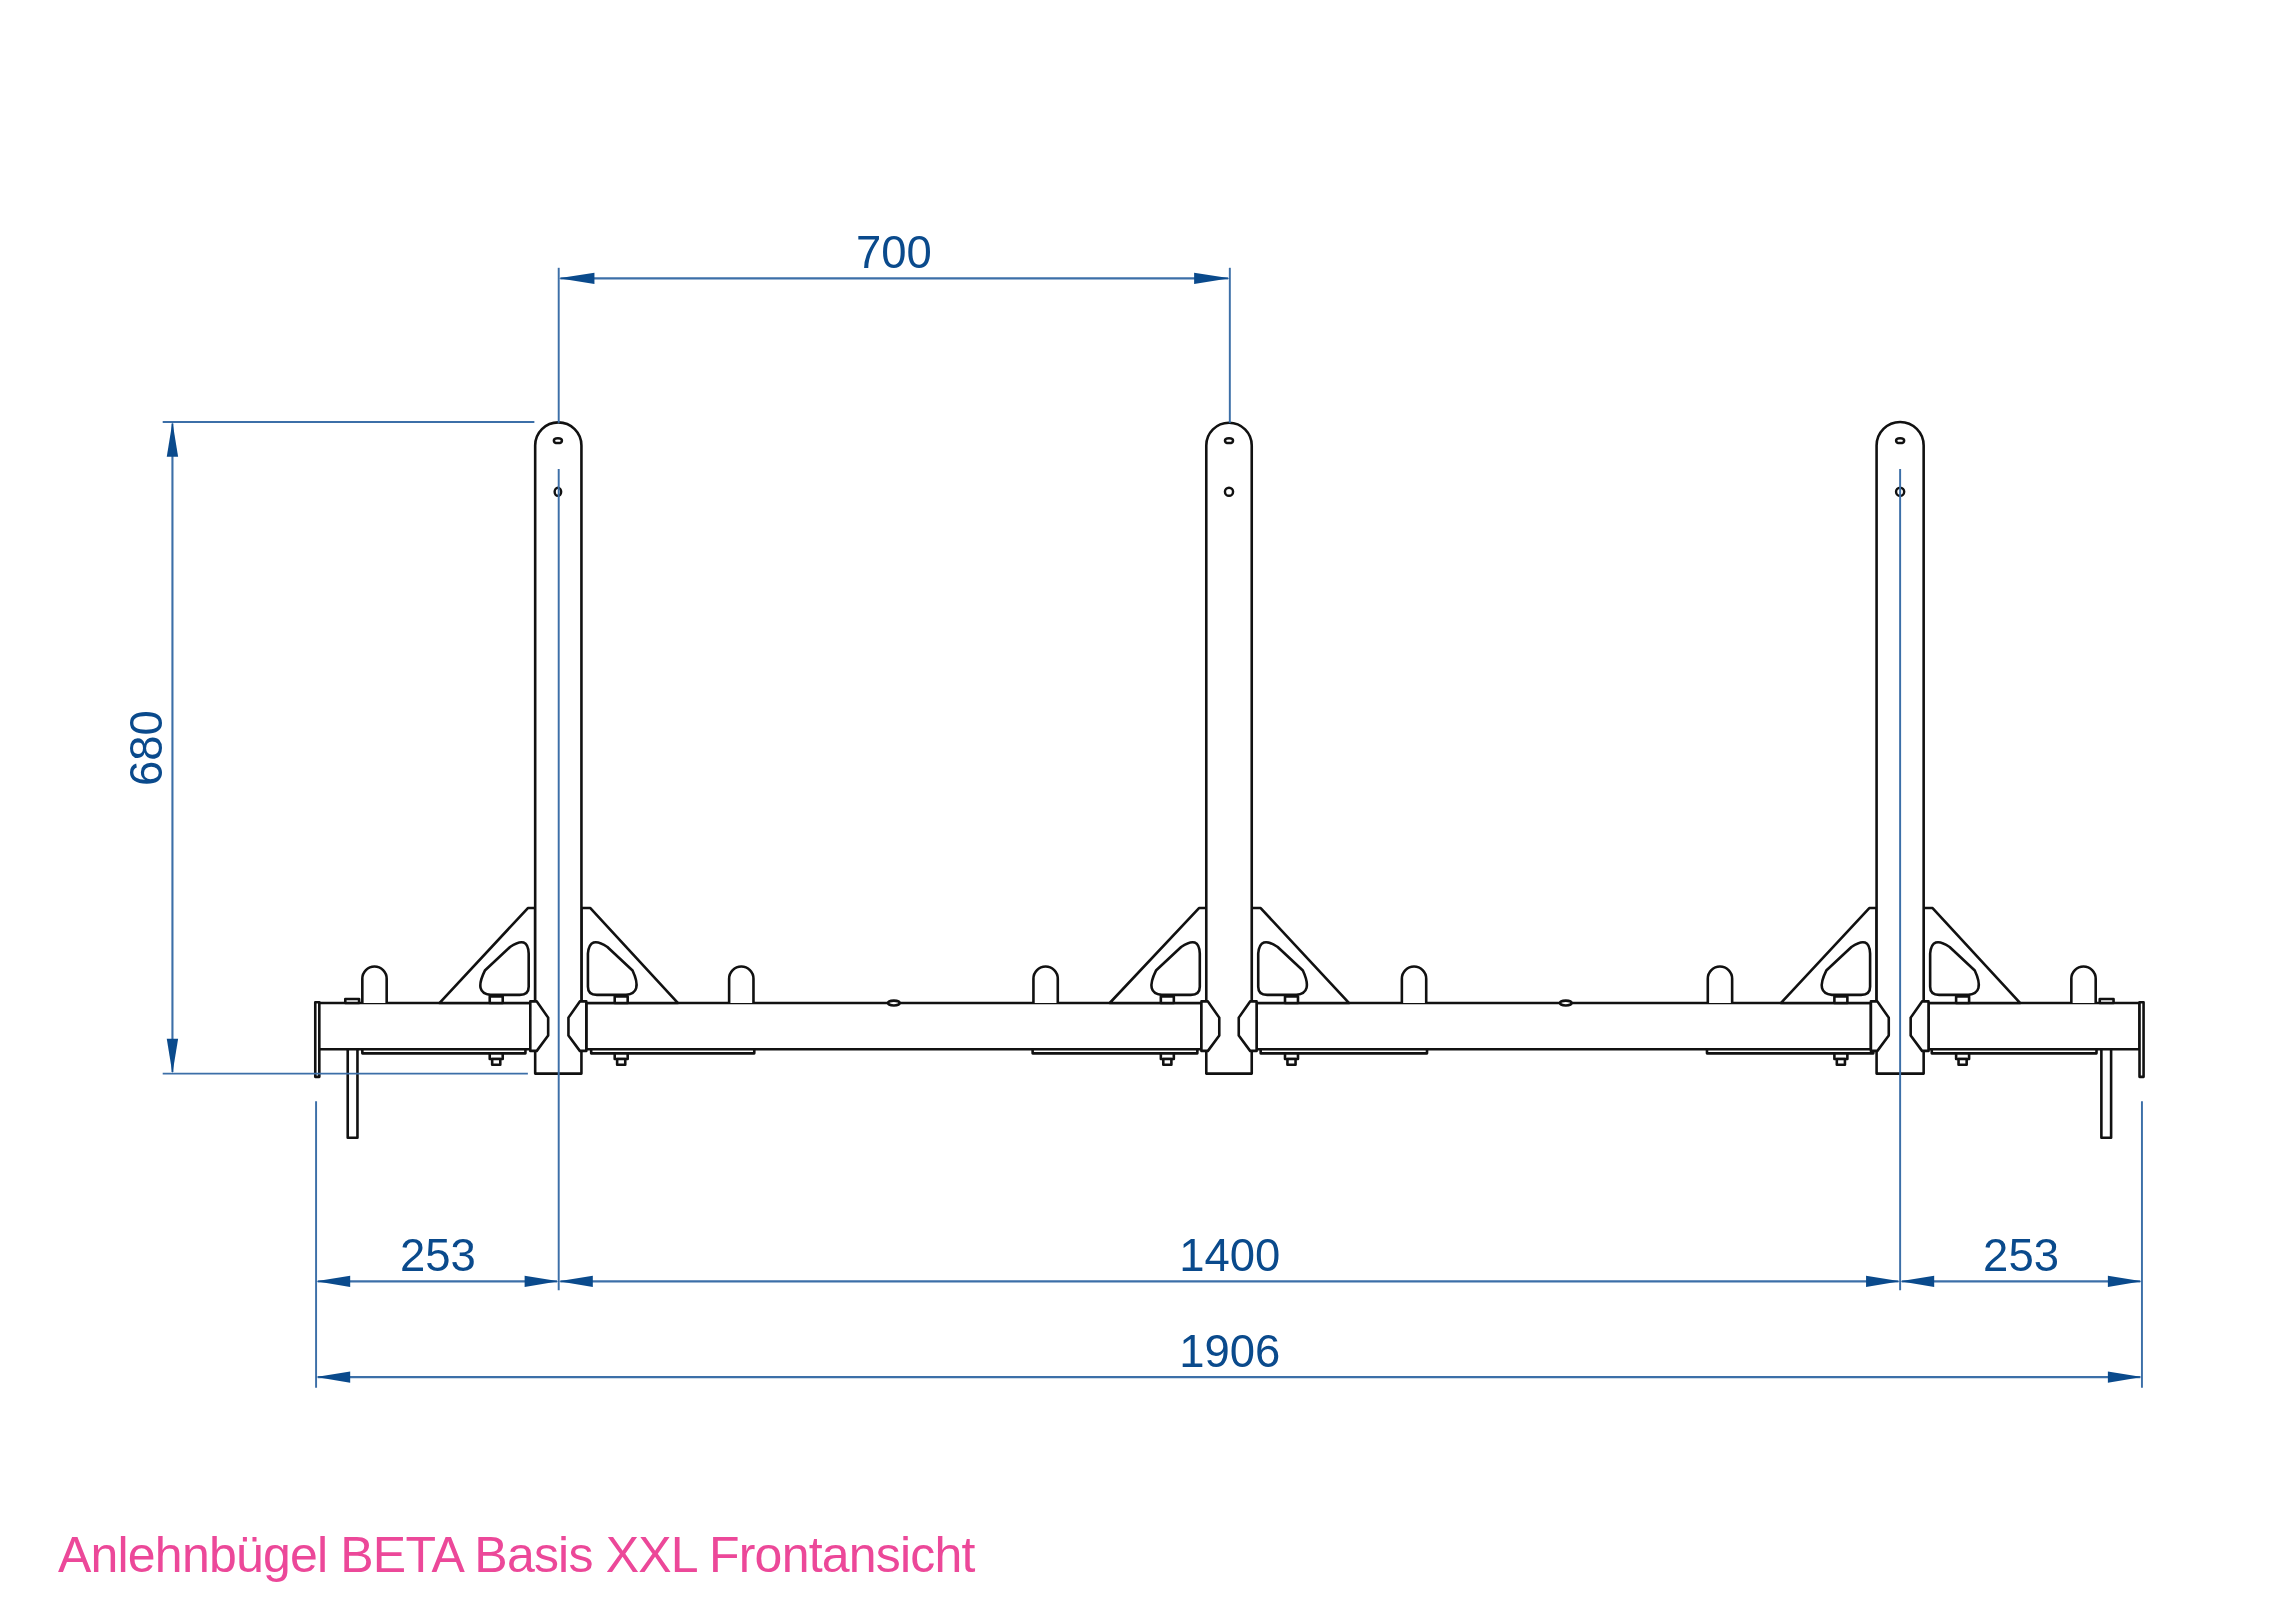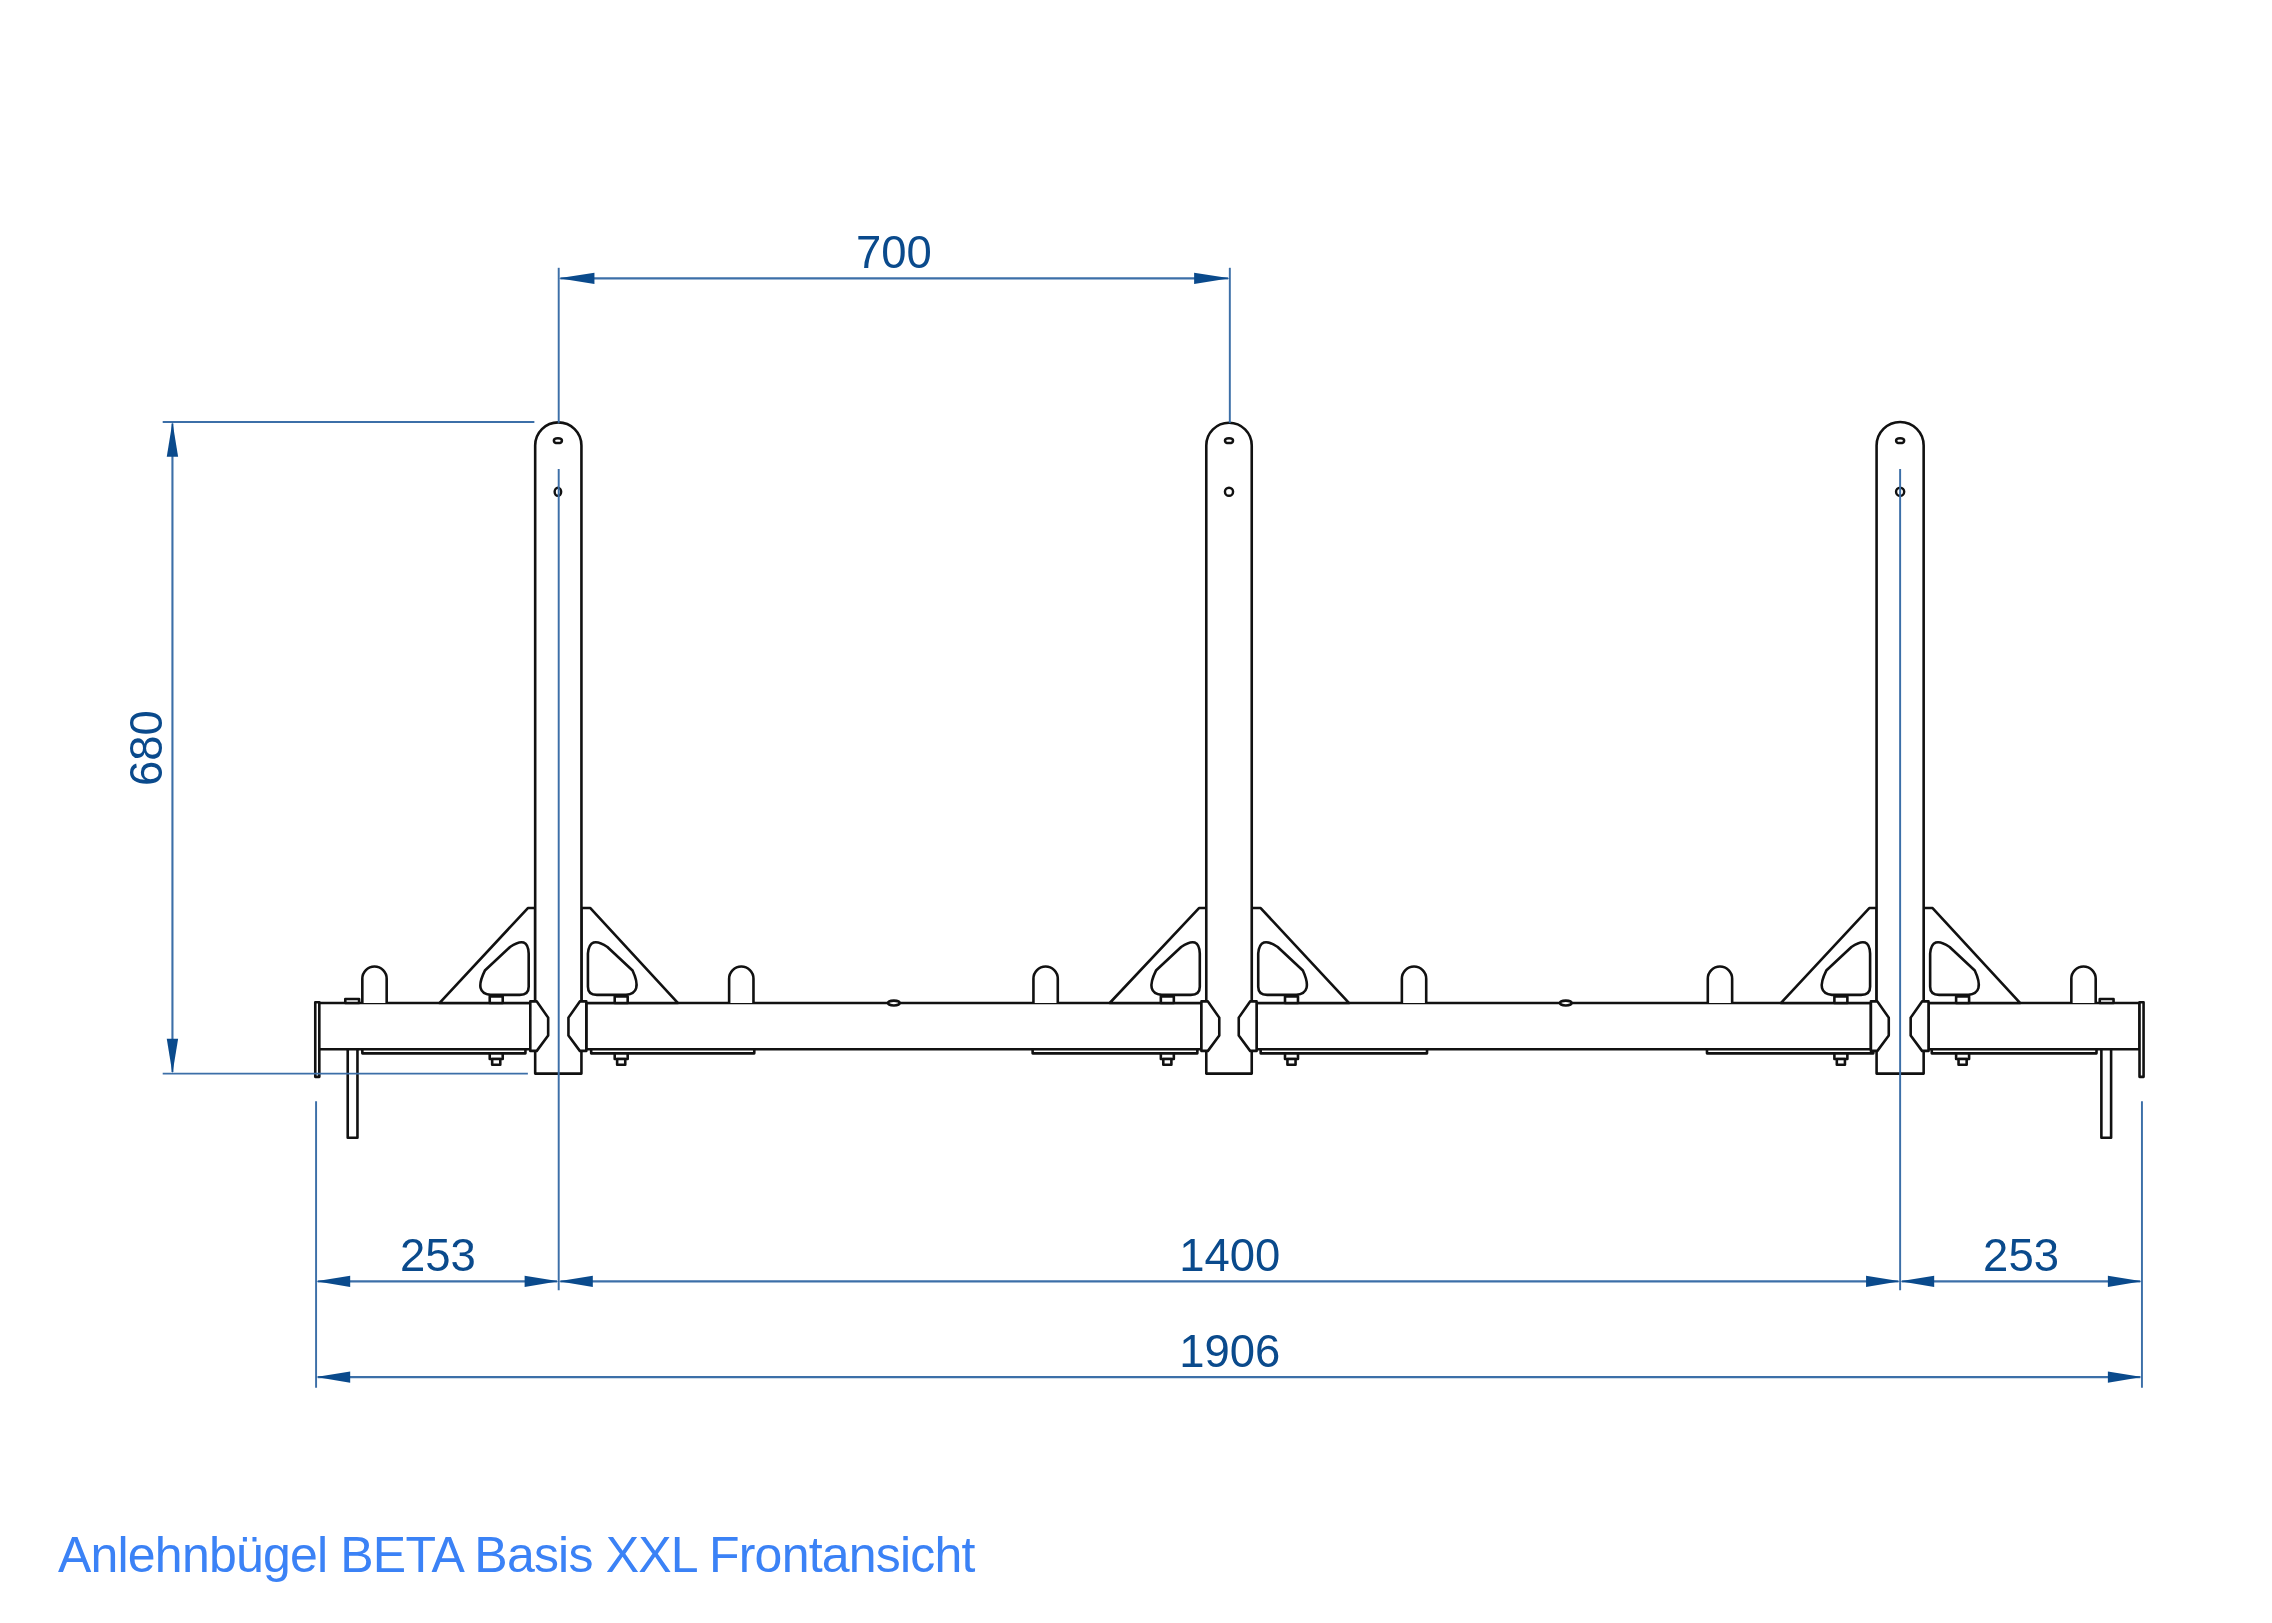--- a/index.html
+++ b/index.html
@@ -6,21 +6,21 @@
     body { width: 2273px; height: 1623px; position: relative; overflow: hidden; }
     #drawing { position: absolute; left: 0; top: 0; width: 2273px; height: 1623px; }
     .part { fill: #ffffff; stroke: #111111; stroke-width: 3.2; stroke-linejoin: round; }
     .hole { fill: #ffffff; stroke: #111111; stroke-width: 3; }
     .dim-line { stroke: #3c6fa8; stroke-width: 2.6; fill: none; }
     .center-line { stroke: #3c6fa8; stroke-width: 2.4; fill: none; }
     .arrow { fill: #0a4a8c; stroke: none; }
     .dim-text { fill: #0a4a8c; font-family: "Liberation Sans", sans-serif; font-size: 56px; }
     .caption {
       position: absolute; left: 58px; top: 1526px;
-      font-family: "Liberation Sans", sans-serif; font-size: 50px; color: #3b82f6;
+      font-family: "Liberation Sans", sans-serif; font-size: 50px; color: #ec4899;
       letter-spacing: -0.8px; white-space: nowrap;
     }
   </style>
 </head>
 <body>
 
 <svg id="drawing" viewBox="0 0 2800 2000" xmlns="http://www.w3.org/2000/svg">
 
   <g>
 

